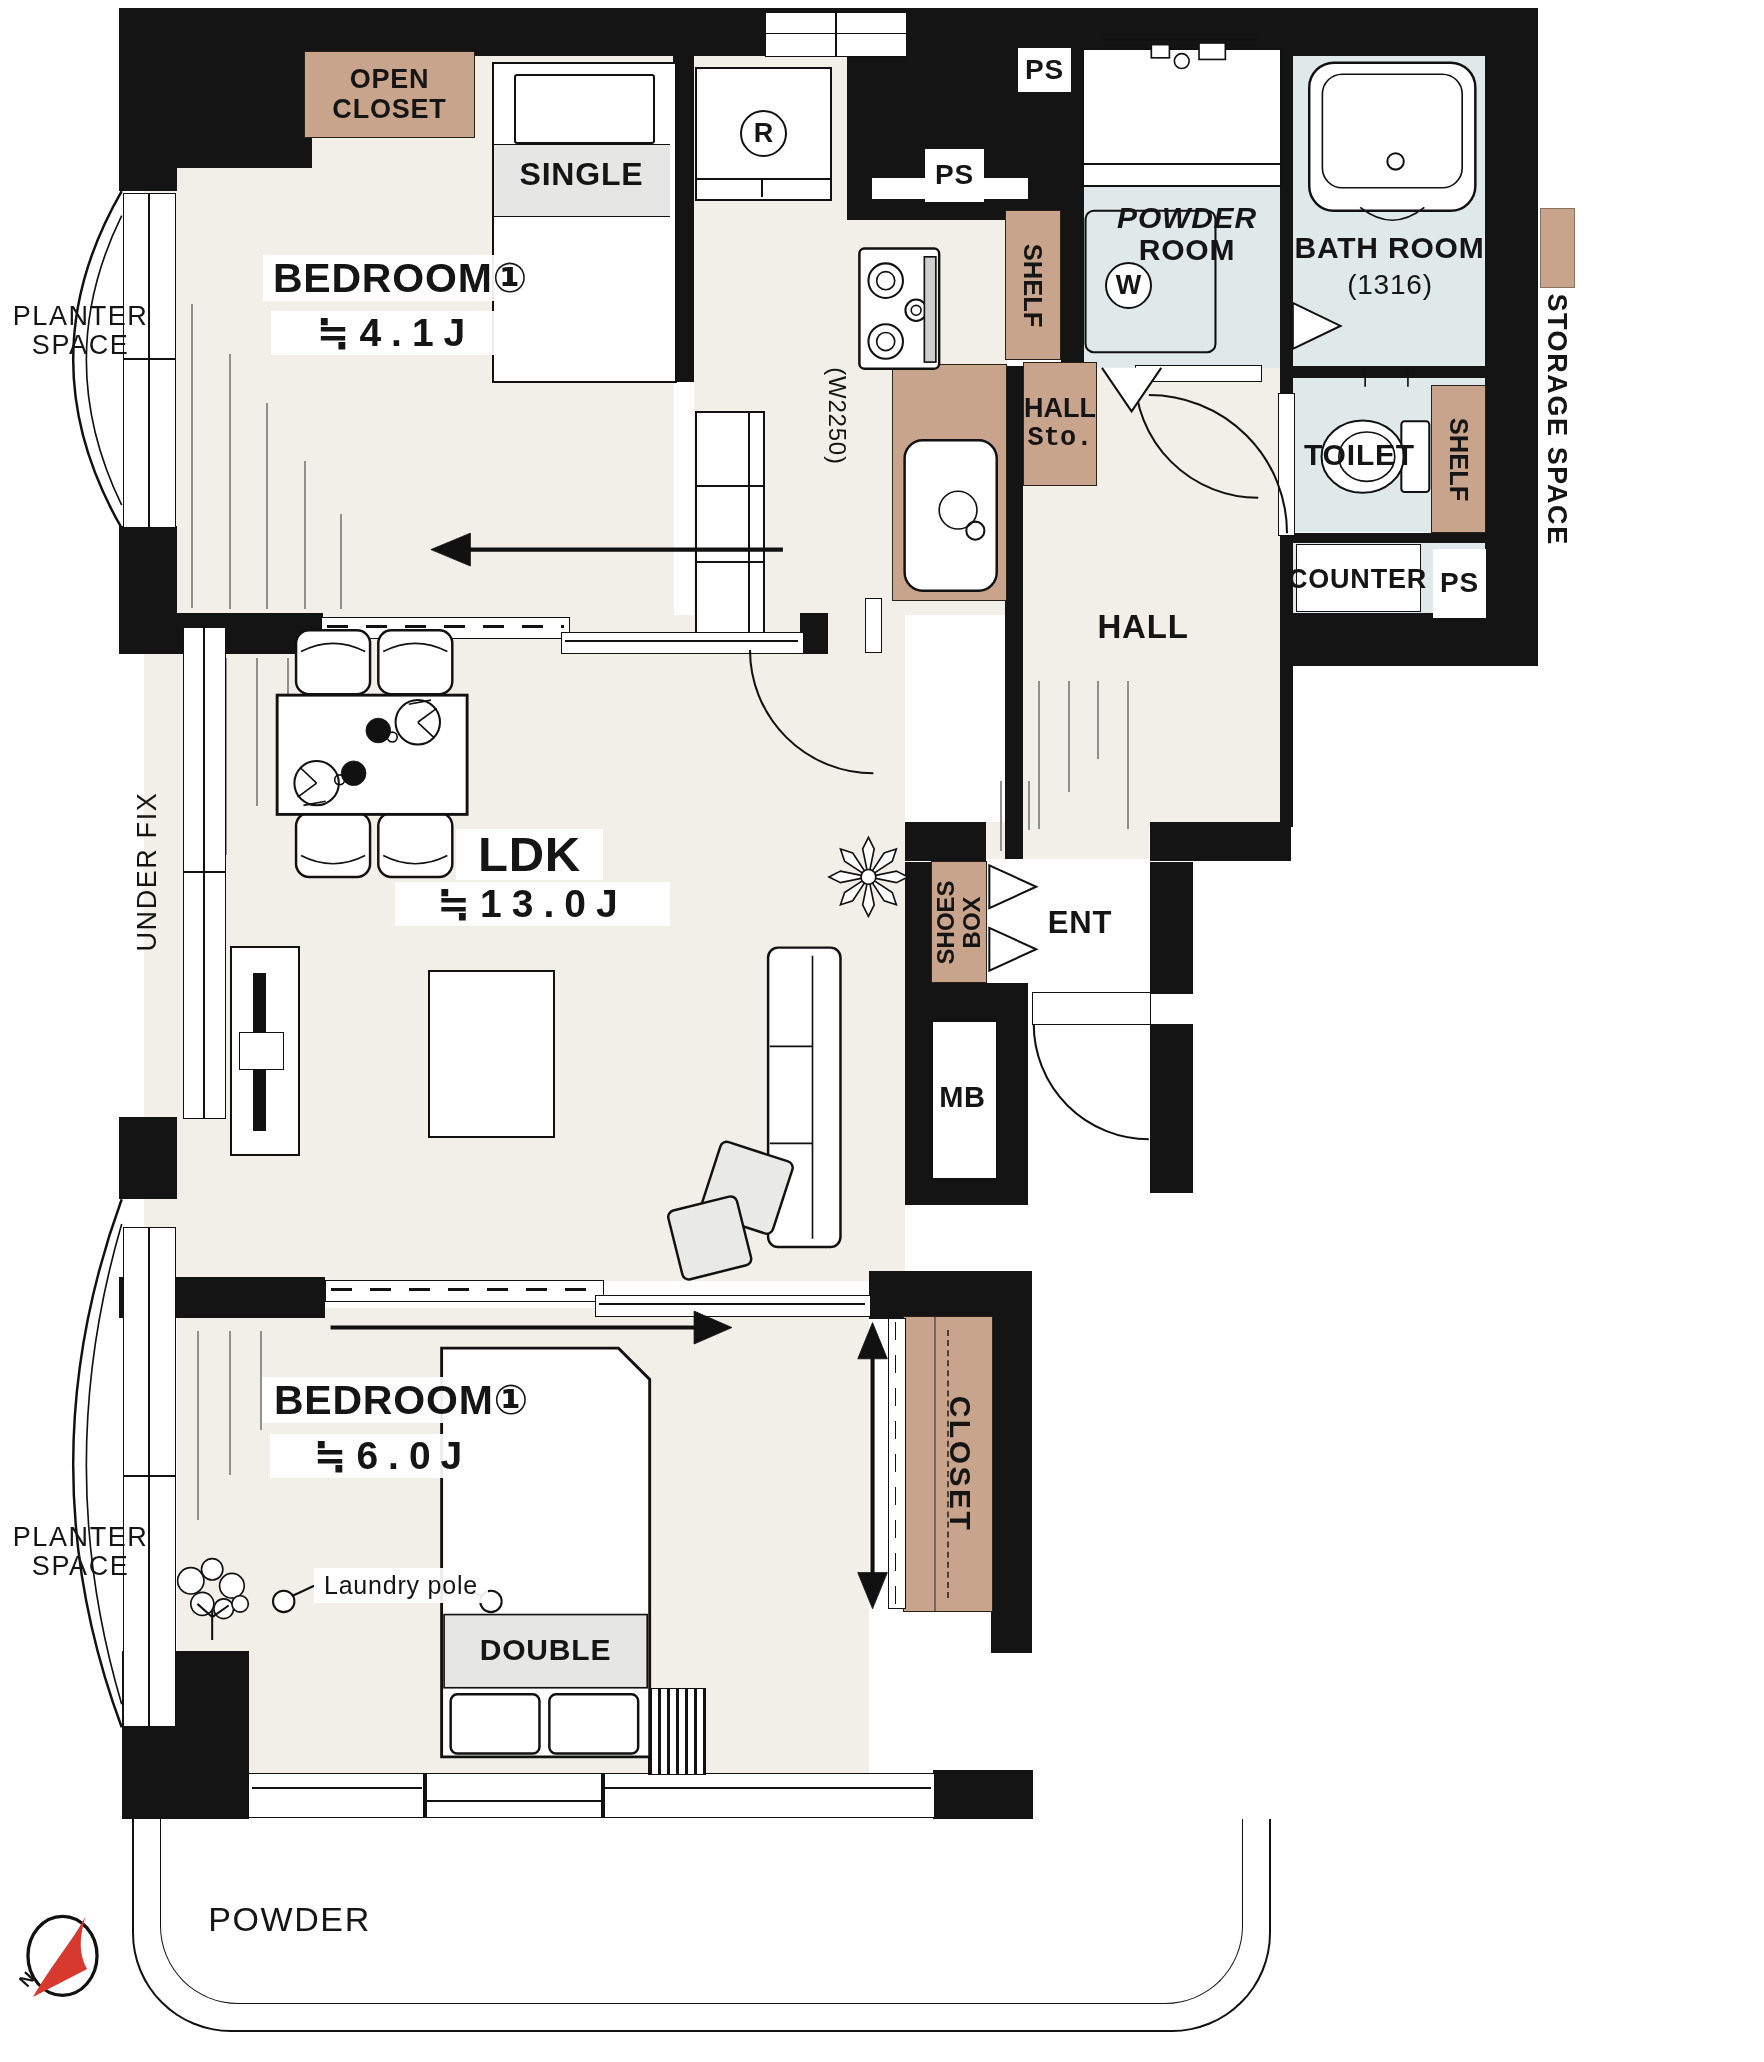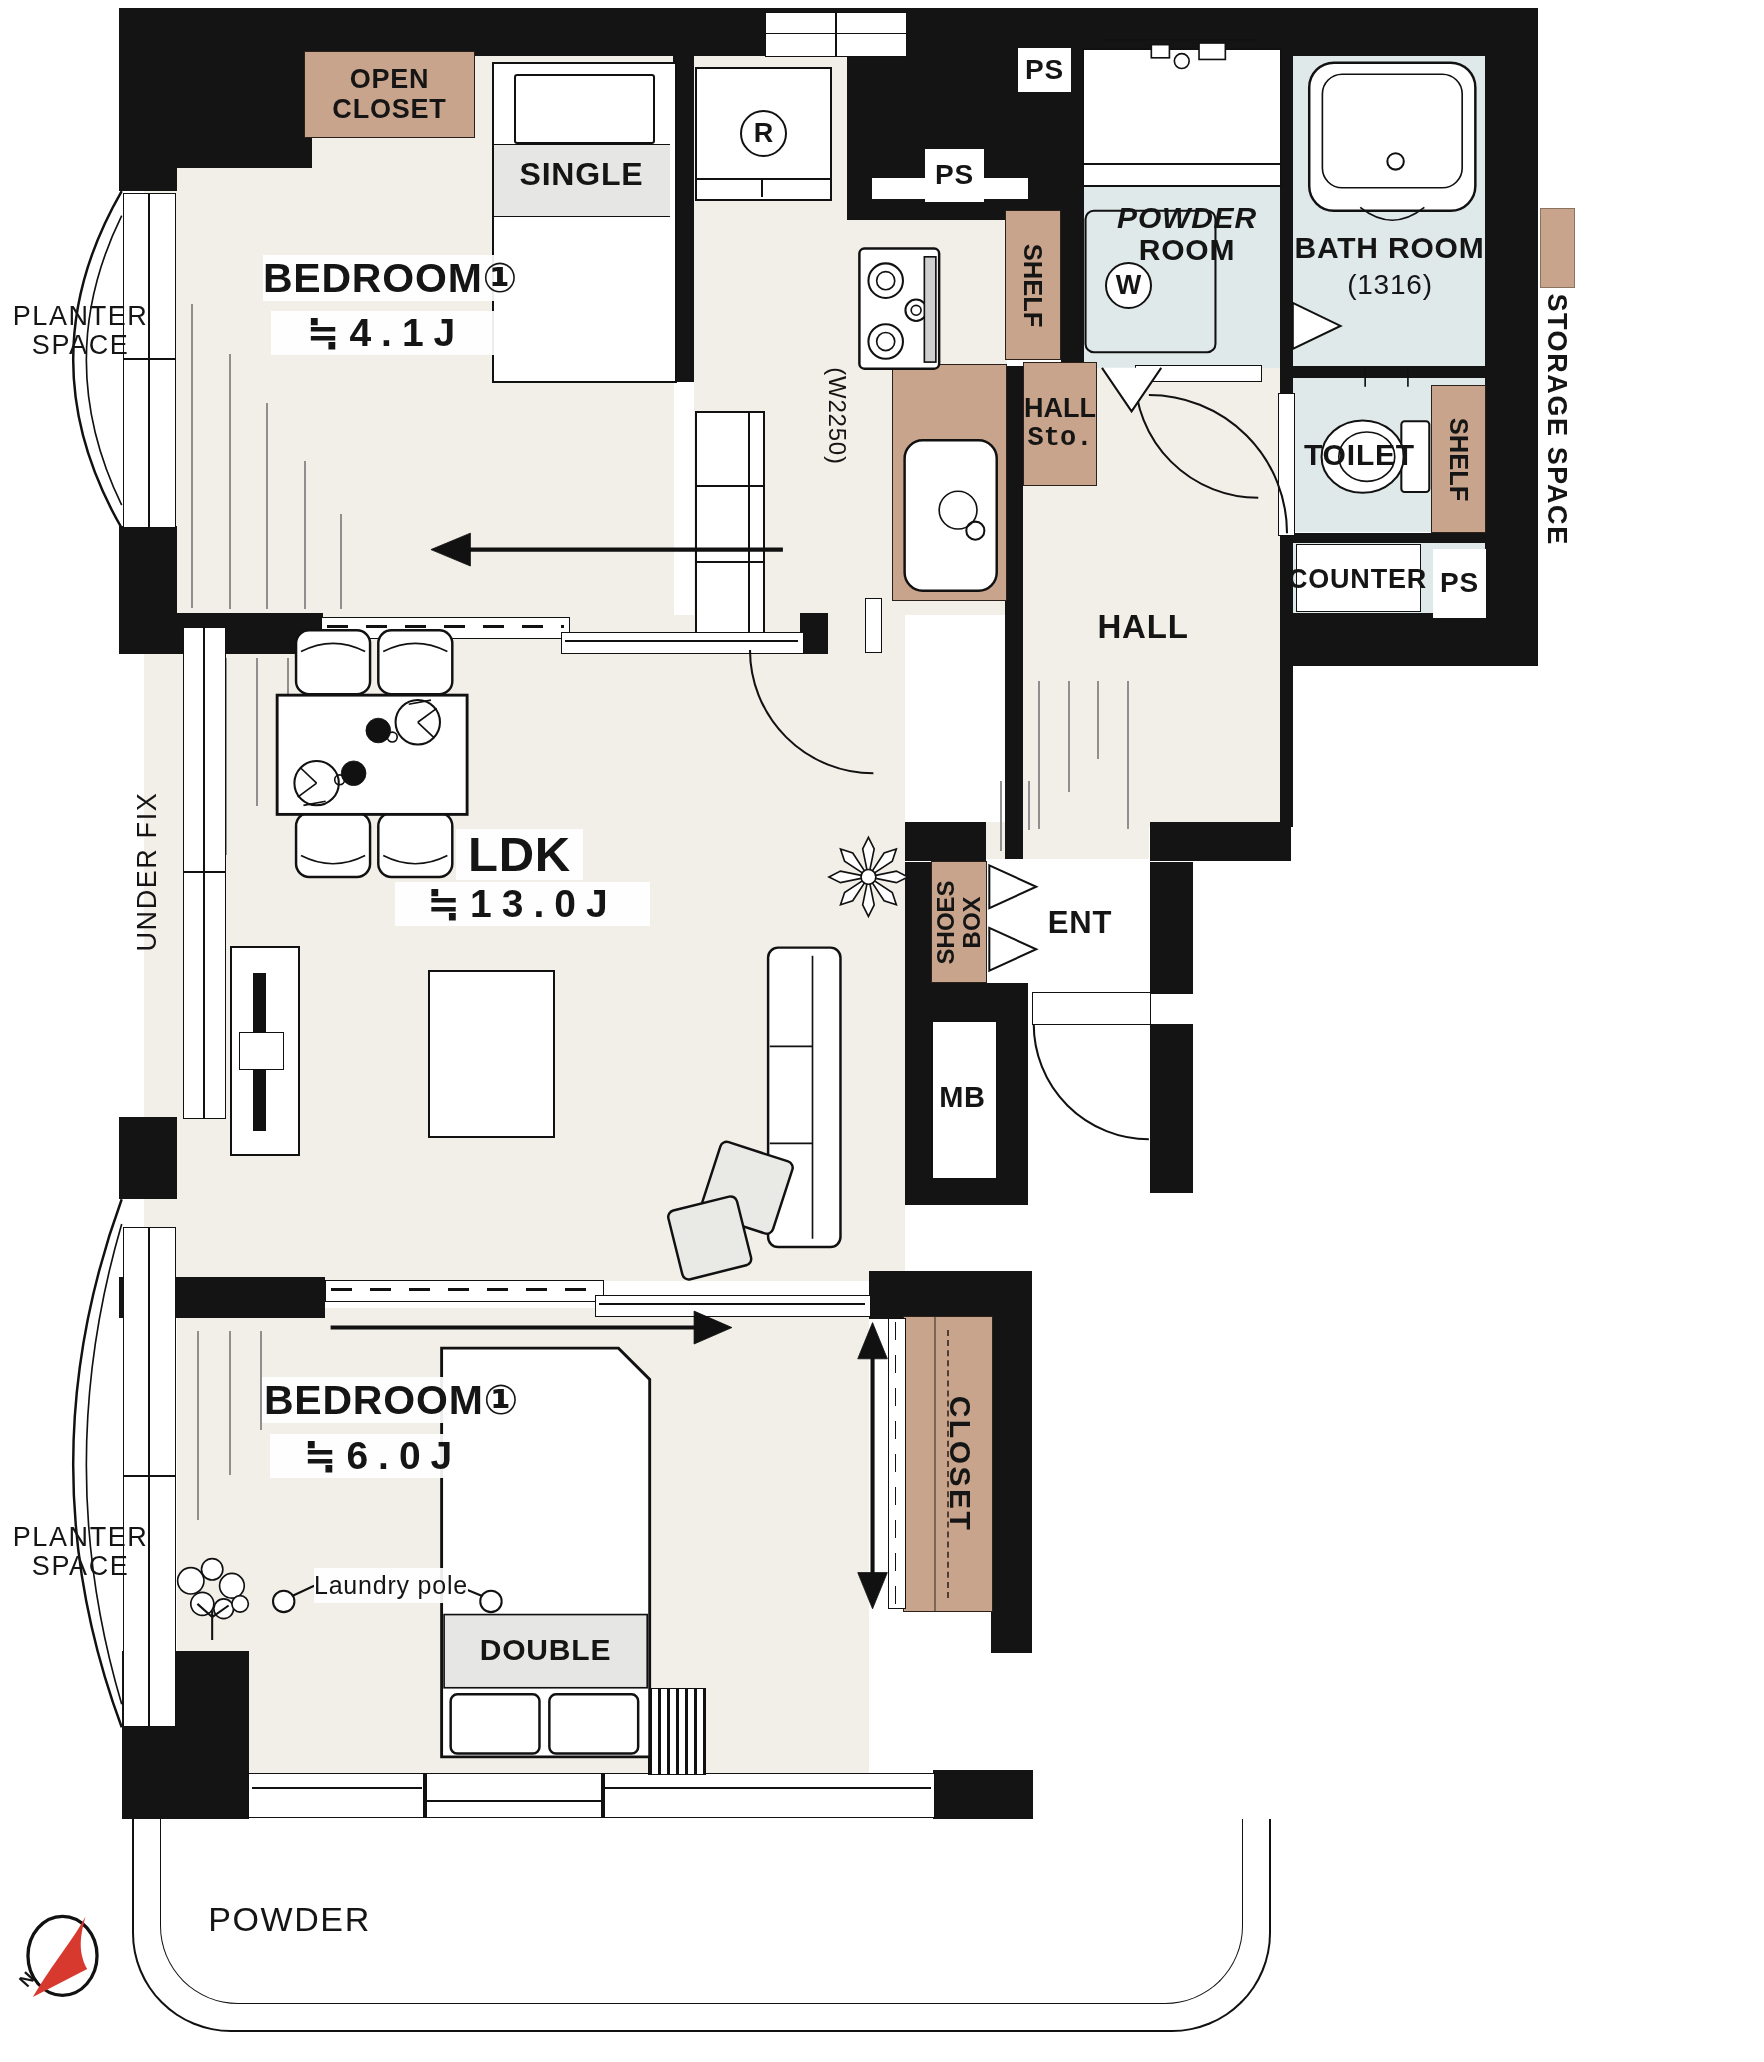--- a/index.html
+++ b/index.html
@@ -14,21 +14,21 @@
   .wet{position:absolute;background:var(--wet);z-index:1;}
   .whitefloor{position:absolute;background:#fff;z-index:1;}
   .wall{position:absolute;background:var(--wall);z-index:2;}
   .tanbox{position:absolute;background:var(--tan);border:1.6px solid #2a211b;z-index:3;
           display:flex;align-items:center;justify-content:center;text-align:center;}
   .whitebox{position:absolute;background:#fff;border:2.5px solid var(--line);z-index:3;}
   .window{position:absolute;background:#fff;border:1.6px solid var(--line);z-index:4;}
   .leaf{position:absolute;background:#fff;border:1.6px solid var(--line);z-index:4;}
   .chip{position:absolute;z-index:6;display:flex;align-items:center;justify-content:center;
         text-align:center;white-space:nowrap;font-weight:600;letter-spacing:0.8px;line-height:1.08;}
-  .bgchip{background:rgba(255,255,255,.92);padding:0 4px;}
+  .bgchip{background:rgba(255,255,255,.92);padding:0 14px;}
   .rot90{transform:rotate(90deg);white-space:nowrap;}
   .rotm90{transform:rotate(-90deg);white-space:nowrap;}
   .gl{position:absolute;width:1.6px;background:#8f8f8f;z-index:2;}
   svg{position:absolute;left:0;top:0;z-index:5;pointer-events:none;}
   .circlemark{position:absolute;z-index:6;border:2.5px solid var(--line);border-radius:50%;
         background:#fff;display:flex;align-items:center;justify-content:center;font-weight:600;}
 </style>
 </head>
 <body>
 

